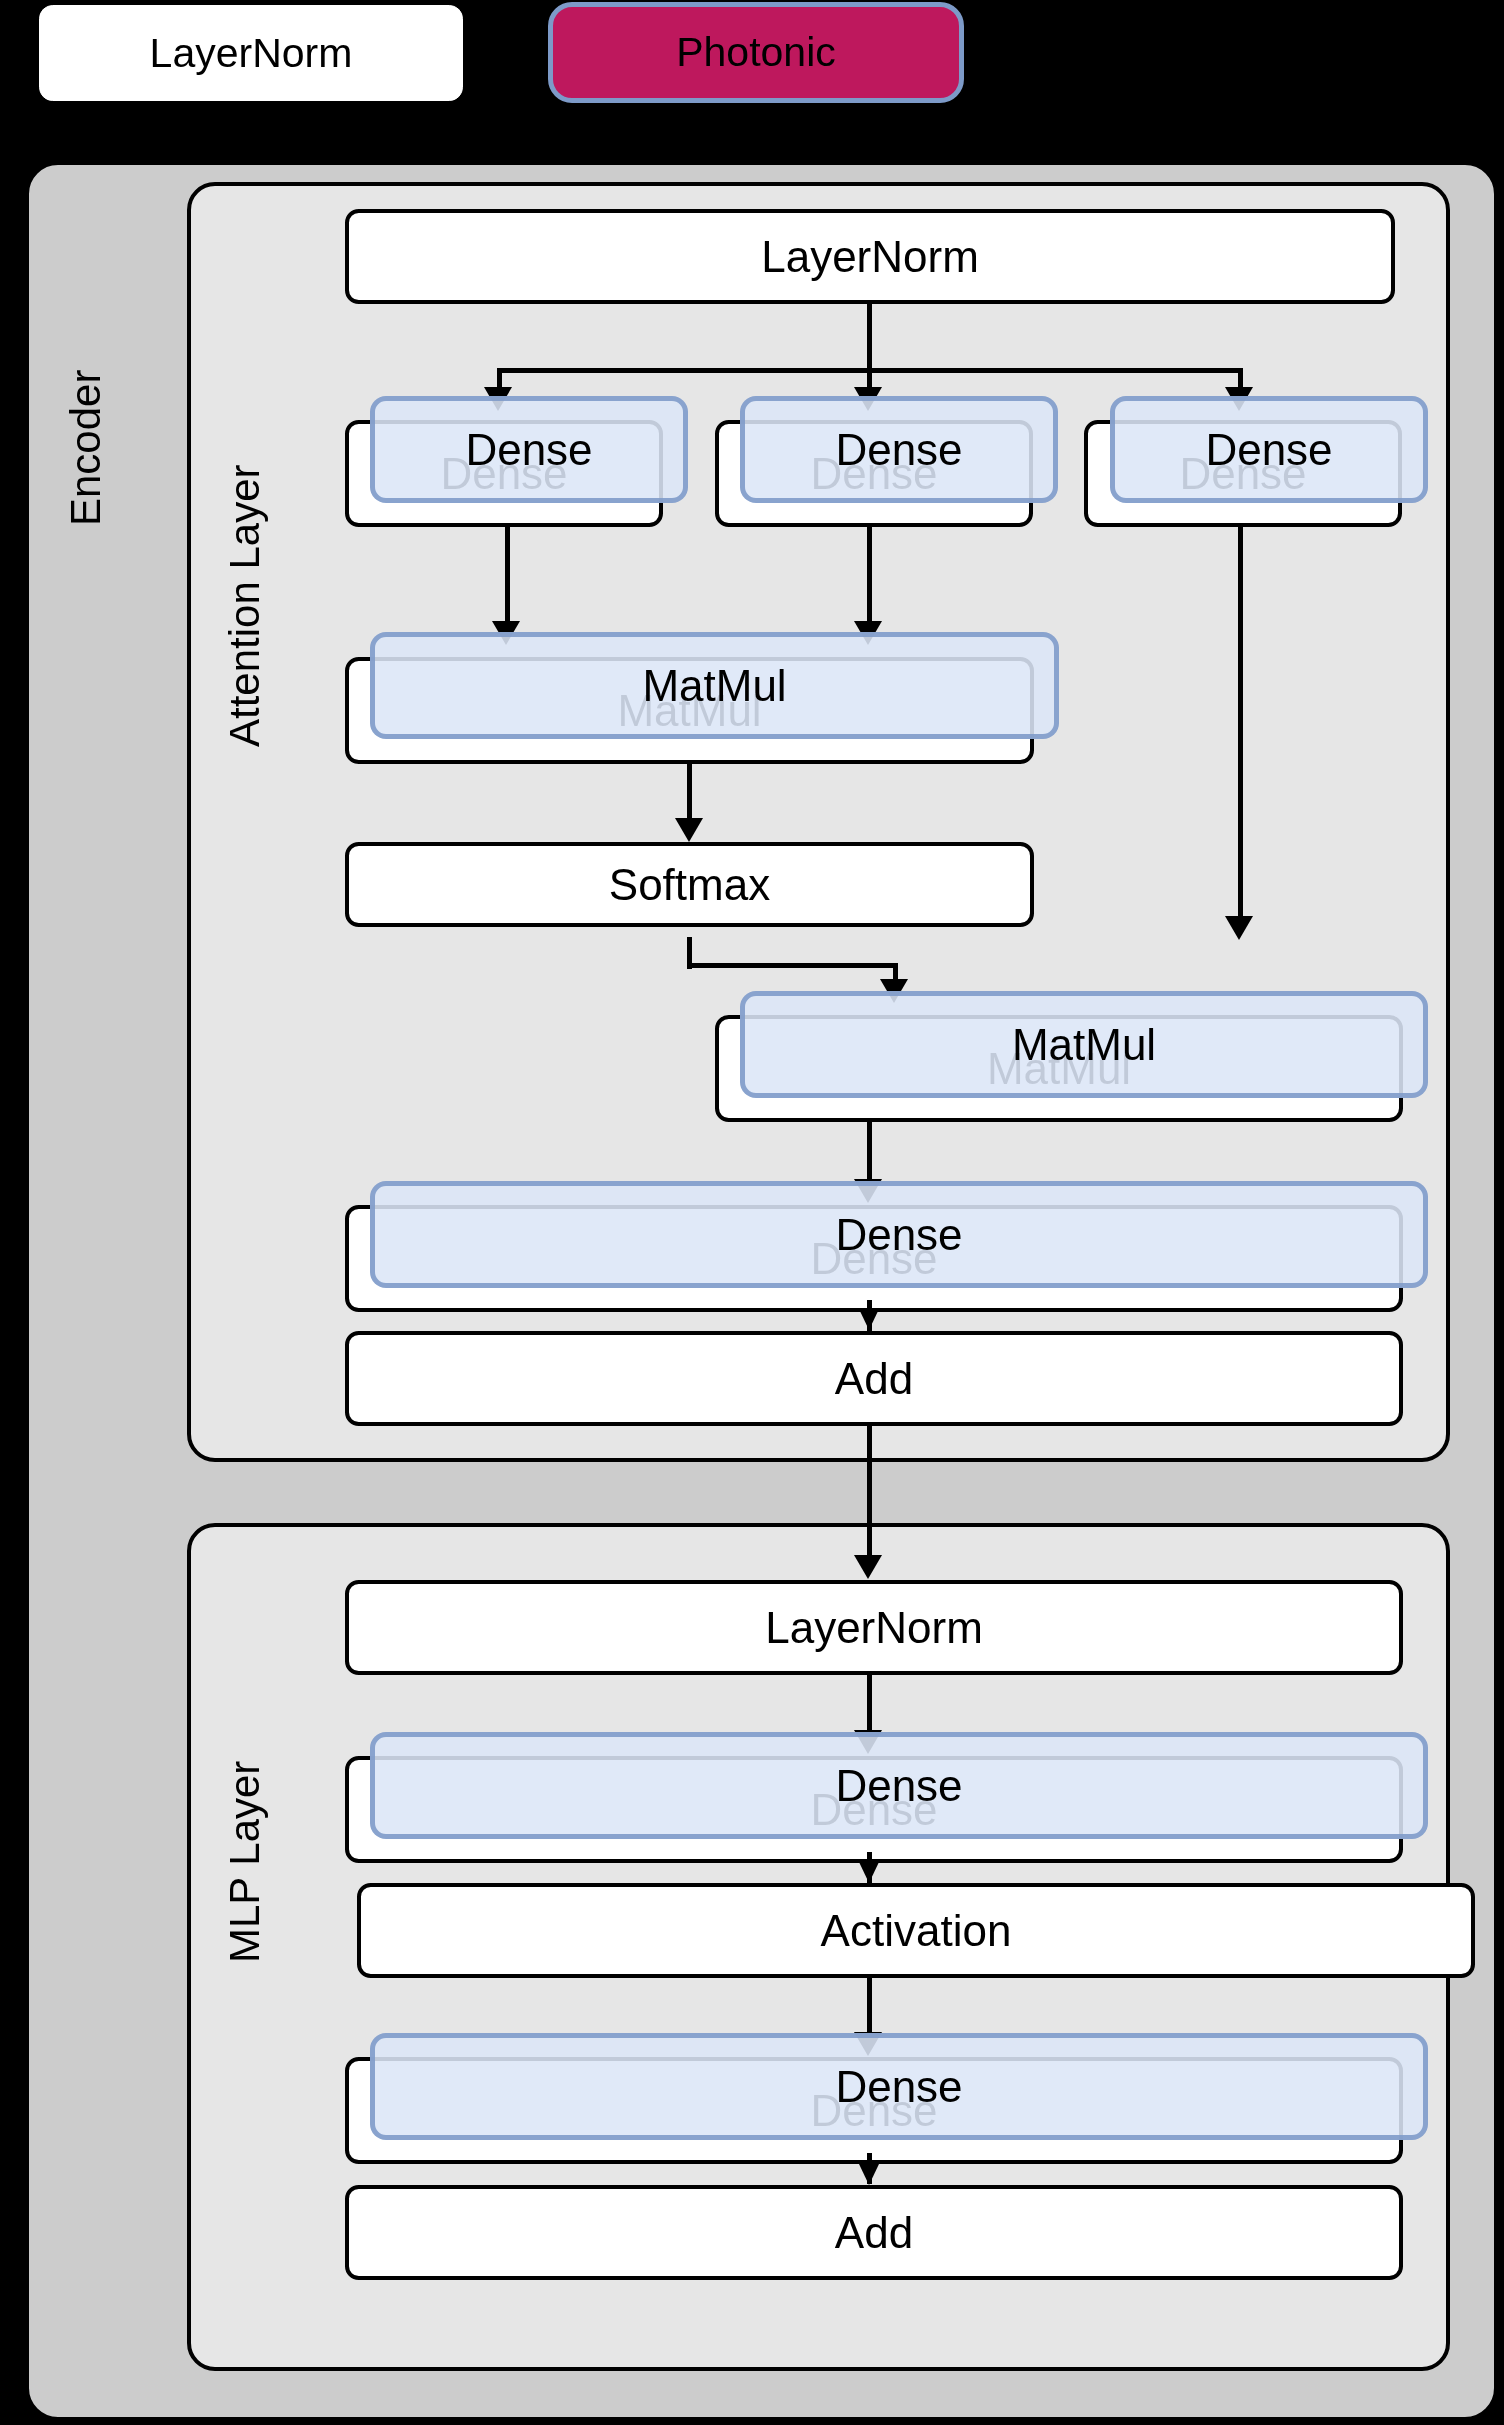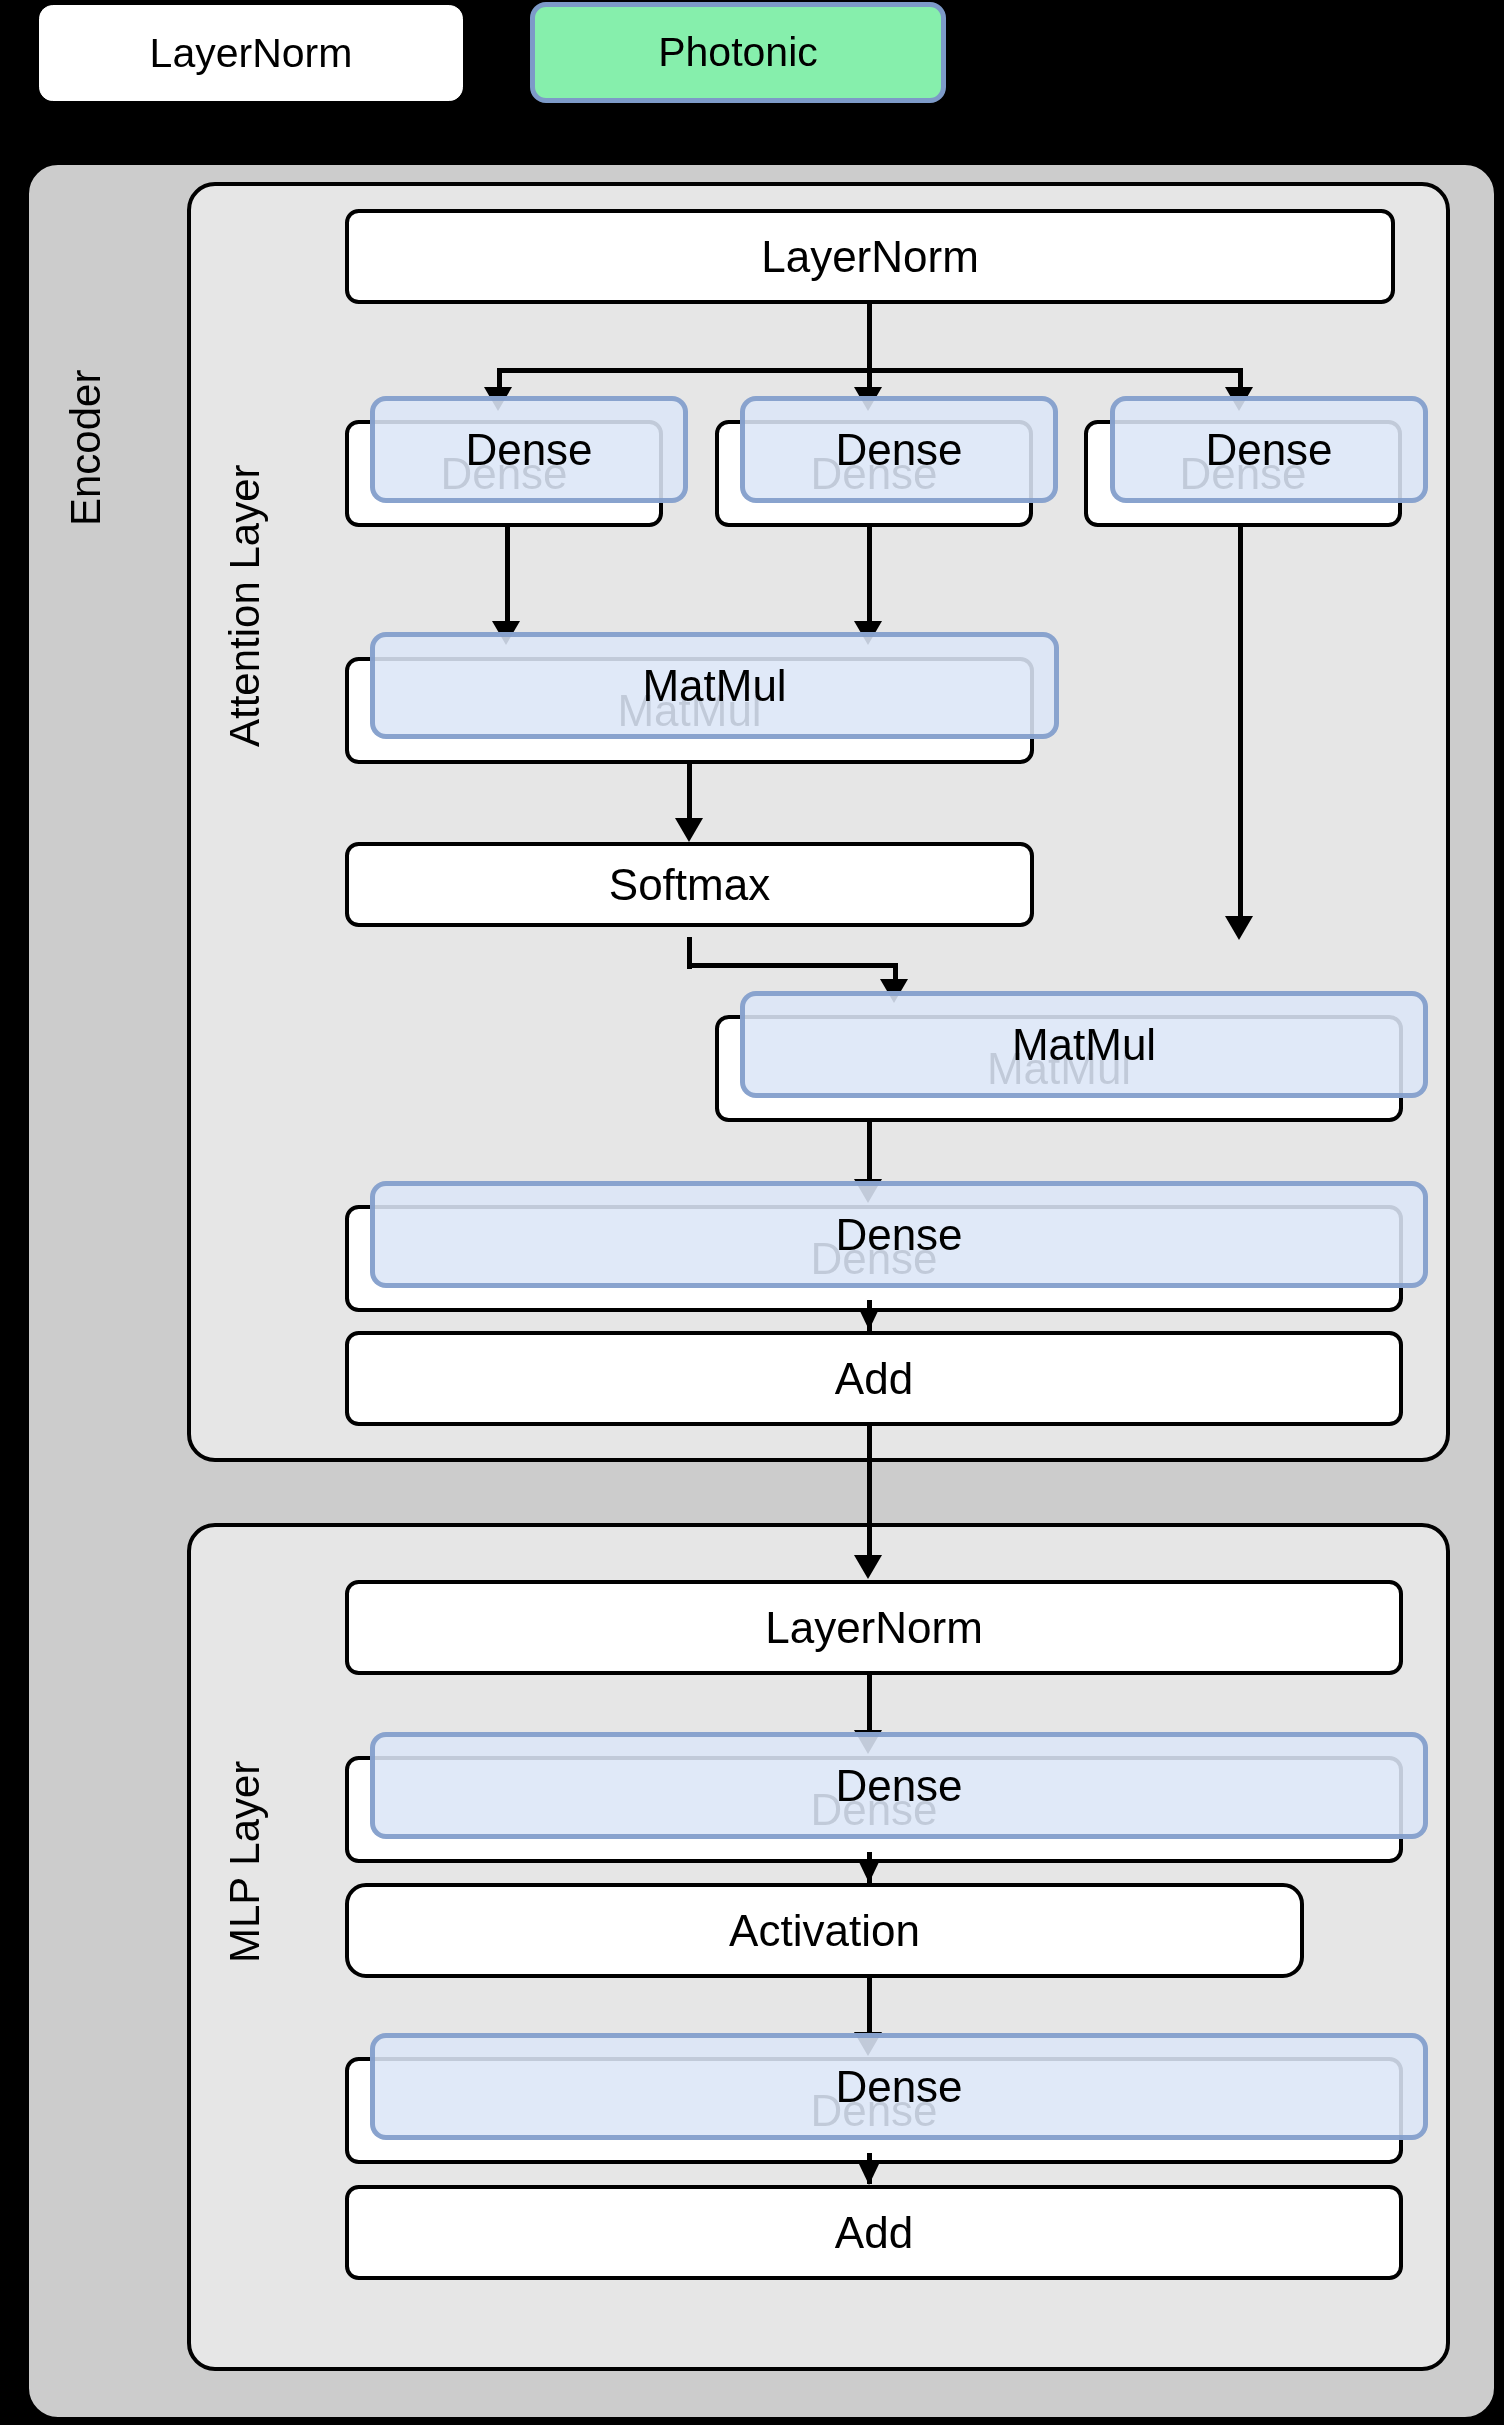--- a/index.html
+++ b/index.html
@@ -4,22 +4,22 @@
 <style>
   html,body{margin:0;padding:0;background:#000;}
   body{width:1505px;height:2426px;position:relative;overflow:hidden;
        font-family:"Liberation Sans","DejaVu Sans",sans-serif;}
 
   
   .legend-box{position:absolute;display:flex;align-items:center;justify-content:center;
               font-size:41px;color:#000;box-sizing:border-box;}
   .legend-electronic{left:39px;top:5.3px;width:424px;height:96px;
               background:#fff;border:1.6px solid #fff;border-radius:13.7px;}
-  .legend-photonic{left:530px;top:2.1px;width:416px;height:101px;
-              background:#86efac;border:5.8px solid #7d9ac8;border-radius:16px;}
+  .legend-photonic{left:548px;top:2.1px;width:416px;height:101px;
+              background:#be185d;border:5.8px solid #7d9ac8;border-radius:24px;}
 
   
   .encoder{position:absolute;left:25px;top:161px;width:1473px;height:2260px;
            background:#cccccc;border:4.2px solid #000;border-radius:33px;box-sizing:border-box;}
   .layerbox{position:absolute;background:#e6e6e6;border:4.7px solid #000;
             border-radius:28px;box-sizing:border-box;}
   .attention-layer{left:187px;top:182px;width:1263px;height:1280px;}
   .mlp-layer{left:187px;top:1523px;width:1263px;height:848px;}
 
   .vlabel{position:absolute;font-size:42px;color:#000;white-space:nowrap;
@@ -168,21 +168,21 @@
 <div class="enode under" style="left:345px;top:1756px;width:1058px;height:107px;">
   <span class="lbl">Dense</span>
 </div>
 <div class="pnode" style="left:370px;top:1732px;width:1058px;height:107px;">
   <span>Dense</span>
 </div>
 
 <div class="ln vl" style="left:867px;top:1852px;height:30.5px;"></div>
 <div class="arrowS" style="left:859px;top:1862px;"></div>
 
-<div class="enode" style="left:345px;top:1883px;width:959px;height:95px;border-radius:21px;">
+<div class="enode" style="left:357px;top:1883px;width:1118px;height:95px;">
   <span class="lbl">Activation</span>
 </div>
 
 <div class="ln vl" style="left:867px;top:1977px;height:68px;"></div>
 <div class="arrow" style="left:854px;top:2032px;"></div>
 
 <div class="enode under" style="left:345px;top:2057px;width:1058px;height:107px;">
   <span class="lbl">Dense</span>
 </div>
 <div class="pnode" style="left:370px;top:2033px;width:1058px;height:107px;">

